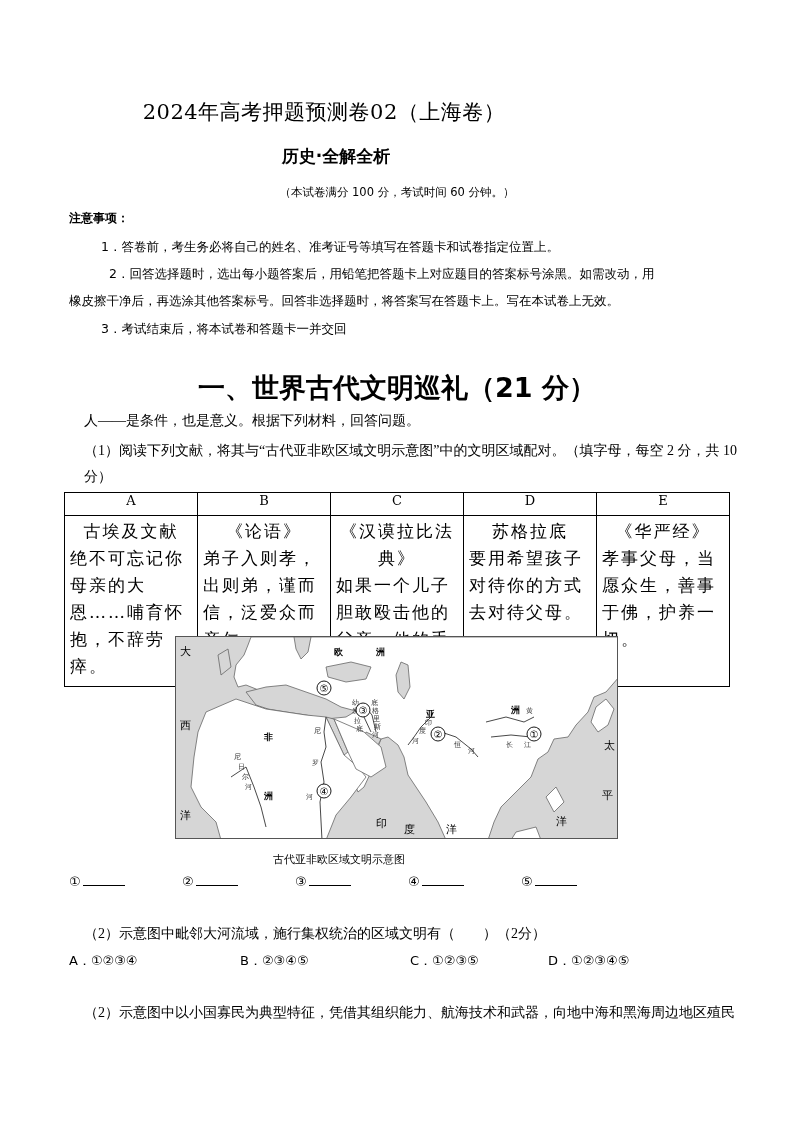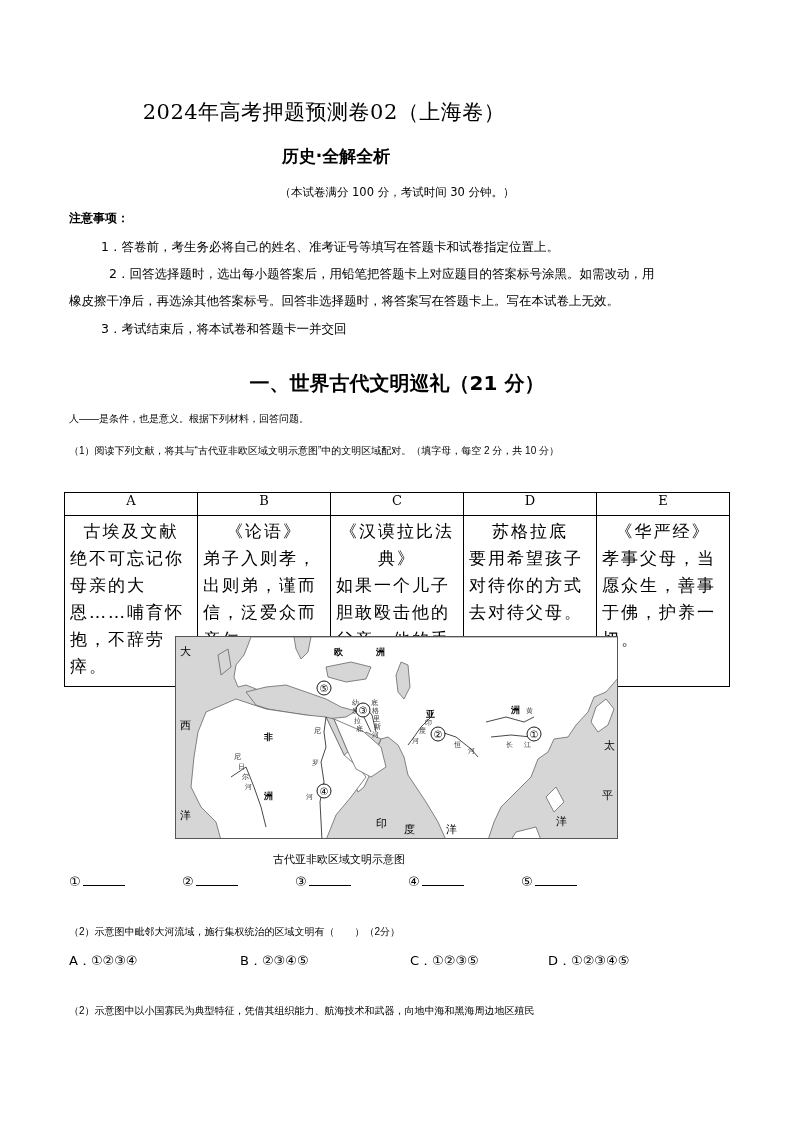--- a/index.html
+++ b/index.html
@@ -10,23 +10,23 @@
     .subtitle { position: absolute; left: 0; width: 672px; top: 145px; text-align: center; font-size: 17px; font-family: "DejaVu Sans", sans-serif; font-weight: bold; }
     .meta-note { position: absolute; left: 0; width: 794px; top: 185px; text-align: center; font-size: 11.5px; font-family: "DejaVu Sans", sans-serif; }
 
     .notice-label { position: absolute; left: 69px; top: 210px; font-size: 12px; font-weight: bold; font-family: "DejaVu Sans", sans-serif; }
     .notice-item { position: absolute; font-size: 12.5px; font-family: "DejaVu Sans", sans-serif; line-height: 27px; }
     .n1 { left: 101px; top: 233px; }
     .n2 { left: 101px; top: 260px; width: 632px; margin-left: 8px; }
     .n2b { left: 69px; top: 287px; }
     .n3 { left: 101px; top: 315px; }
 
-    .section-heading { position: absolute; left: 0; width: 794px; top: 370px; text-align: center; font-size: 20px; font-weight: bold; font-family: "DejaVu Sans", sans-serif; }
-
-    .para { position: absolute; font-size: 10px; font-family: Liberation Sans, sans-serif; }
+    .section-heading { position: absolute; left: 0; width: 794px; top: 370px; text-align: center; font-size: 27px; font-weight: bold; font-family: "DejaVu Sans", sans-serif; }
+
+    .para { position: absolute; font-size: 14px; font-family: Liberation Serif, serif; margin-left: 15px; }
     .intro { left: 69px; top: 412px; }
     .q1 { left: 69px; top: 438px; width: 664px; line-height: 26px; }
 
     table.docs { position: absolute; left: 64px; top: 492px; width: 666px; border-collapse: collapse; font-family: "DejaVu Serif", serif; }
     table.docs th, table.docs td { border: 1px solid #000; width: 20%; vertical-align: top; }
     table.docs th { font-weight: normal; font-size: 13px; height: 23px; text-align: center; }
     table.docs td { font-size: 17px; padding: 2px 5px 6px 5px; line-height: 27px; letter-spacing: 2px; }
     table.docs td .src { display: block; text-align: center; }
 
     .map-wrap { position: absolute; left: 175px; top: 636px; width: 443px; height: 203px; border: 1px solid #555; background: #d6d6d6; overflow: hidden; }
@@ -39,21 +39,21 @@
 
     .q2 { left: 69px; top: 925px; }
     .opts { position: absolute; top: 952px; font-size: 13px; font-family: "DejaVu Sans", sans-serif; }
     .q3 { left: 69px; top: 1004px; }
   </style>
 </head>
 <body>
 
 <div class="title">2024年高考押题预测卷02（上海卷）</div>
 <div class="subtitle">历史·全解全析</div>
-<div class="meta-note">（本试卷满分 100 分，考试时间 30 分钟。）</div>
+<div class="meta-note">（本试卷满分 100 分，考试时间 60 分钟。）</div>
 
 <div class="notice-label">注意事项：</div>
 <div class="notice-item n1">1．答卷前，考生务必将自己的姓名、准考证号等填写在答题卡和试卷指定位置上。</div>
 <div class="notice-item n2">2．回答选择题时，选出每小题答案后，用铅笔把答题卡上对应题目的答案标号涂黑。如需改动，用</div>
 <div class="notice-item n2b">橡皮擦干净后，再选涂其他答案标号。回答非选择题时，将答案写在答题卡上。写在本试卷上无效。</div>
 <div class="notice-item n3">3．考试结束后，将本试卷和答题卡一并交回</div>
 
 <div class="section-heading">一、世界古代文明巡礼（21 分）</div>
 <div class="para intro">人——是条件，也是意义。根据下列材料，回答问题。</div>
 <div class="para q1">（1）阅读下列文献，将其与“古代亚非欧区域文明示意图”中的文明区域配对。（填字母，每空 2 分，共 10 分）</div>

